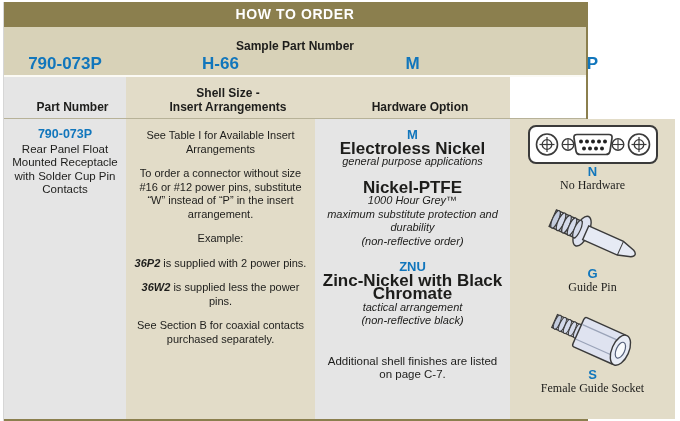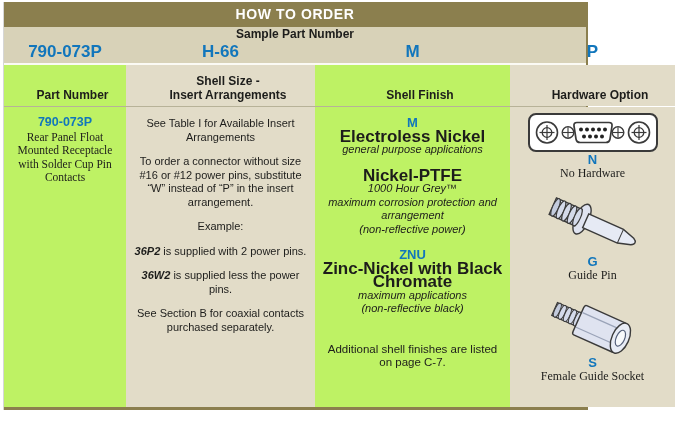--- a/index.html
+++ b/index.html
@@ -13,42 +13,42 @@
     position:absolute; left:3px; top:2px; width:585px;
     border-right:2px solid #8b7f4e;
     border-left:1px solid #d6d6d6;
     background:#ffffff;
   }
   .title-bar {
     height:25px; background:#8b7f4e; color:#ffffff;
     text-align:center; line-height:25px;
     font-size:14px; font-weight:bold; letter-spacing:.6px;
   }
-  .sample-band { background:#d8d2b8; padding-top:0; }
+  .sample-band { background:#d8d2b8; padding-top:12px; }
   .sample-label {
     text-align:center; font-size:12px; font-weight:bold; color:#1d1d1b;
   }
   .cols { display:grid; grid-template-columns:122px 189px 195px 165px; }
   .sample-values { height:22px; }
   .sample-values > div {
     text-align:center; font-size:17px; font-weight:bold; color:#1176bc;
     line-height:21px;
   }
   .header-row { border-top:2px solid #fbfaf4; border-bottom:1px solid #b7b29ا8; border-bottom:1px solid #b7b298; }
   .hcell {
     height:41px; display:flex; flex-direction:column; justify-content:flex-end;
     align-items:center; padding-bottom:4px;
     font-size:12px; font-weight:bold; text-align:center; line-height:14px;padding-left:15px;
   }
-  .c-white { background:#bef264; }
+  .c-white { background:#e5e5e5; }
   .c-tan   { background:#e2dcc8; }
   .body-row .bcell { min-height:300px; padding:0 6px; text-align:center; font-size:11px; line-height:13.5px; }
   .blue-code { color:#1176bc; font-weight:bold; font-size:12.5px; margin-top:9px; }
   .big-blue  { color:#1176bc; font-weight:bold; font-size:13px; }
-  .desc { margin-top:1px; font-size:11.5px; line-height:13.5px;font-family:Liberation Serif, serif; }
+  .desc { margin-top:1px; font-size:11.5px; line-height:13.5px; }
   .bcell p { margin-top:11px; }
   .bcell .first { margin-top:10px; }
   .ex-code { font-weight:bold; font-style:italic; }
   .finish-block { margin-top:12px; }
   .finish-block.first { margin-top:9px; }
   .finish-name { font-size:17px;font-weight:bold; }
   .finish-italic div { font-style:italic; font-size:11px;text-align:center; }
   .finish-note { margin-top:27px; font-size:11.5px; }
   .hw-block { display:flex; flex-direction:column; align-items:center; }
   .hw-1 { margin-top:5px; }
@@ -76,23 +76,20 @@
   </div>
 
   <div class="header-row cols">
     <div class="hcell c-white">
       <div>Part Number</div>
     </div>
     <div class="hcell c-tan">
       <div>Shell Size -</div>
       <div>Insert Arrangements</div>
     </div>
-    <div class="hcell c-white">
-      <div>Shell Finish</div>
-    </div>
     <div class="hcell c-tan">
       <div>Hardware Option</div>
     </div>
   </div>
 
   <div class="body-row cols">
 
     <div class="bcell c-white">
       <div class="blue-code">790-073P</div>
       <div class="desc">Rear Panel Float Mounted Receptacle with Solder Cup Pin Contacts</div>
@@ -112,29 +109,29 @@
         <div class="big-blue">M</div>
         <div class="finish-name">Electroless Nickel</div>
         <div class="finish-italic">
           <div>general purpose applications</div>
         </div>
       </div>
       <div class="finish-block">
         <div class="finish-name">Nickel-PTFE</div>
         <div class="finish-italic">
           <div>1000 Hour Grey™</div>
-          <div>maximum corrosion protection and arrangement</div>
-          <div>(non-reflective power)</div>
+          <div>maximum substitute protection and durability</div>
+          <div>(non-reflective order)</div>
         </div>
       </div>
       <div class="finish-block">
         <div class="big-blue">ZNU</div>
         <div class="finish-name">Zinc-Nickel with Black Chromate</div>
         <div class="finish-italic">
-          <div>maximum applications</div>
+          <div>tactical arrangement</div>
           <div>(non-reflective black)</div>
         </div>
       </div>
       <div class="finish-note">Additional shell finishes are listed on page C-7.</div>
     </div>
 
     <div class="bcell c-tan">
 
       <div class="hw-block hw-1">
         <span>

